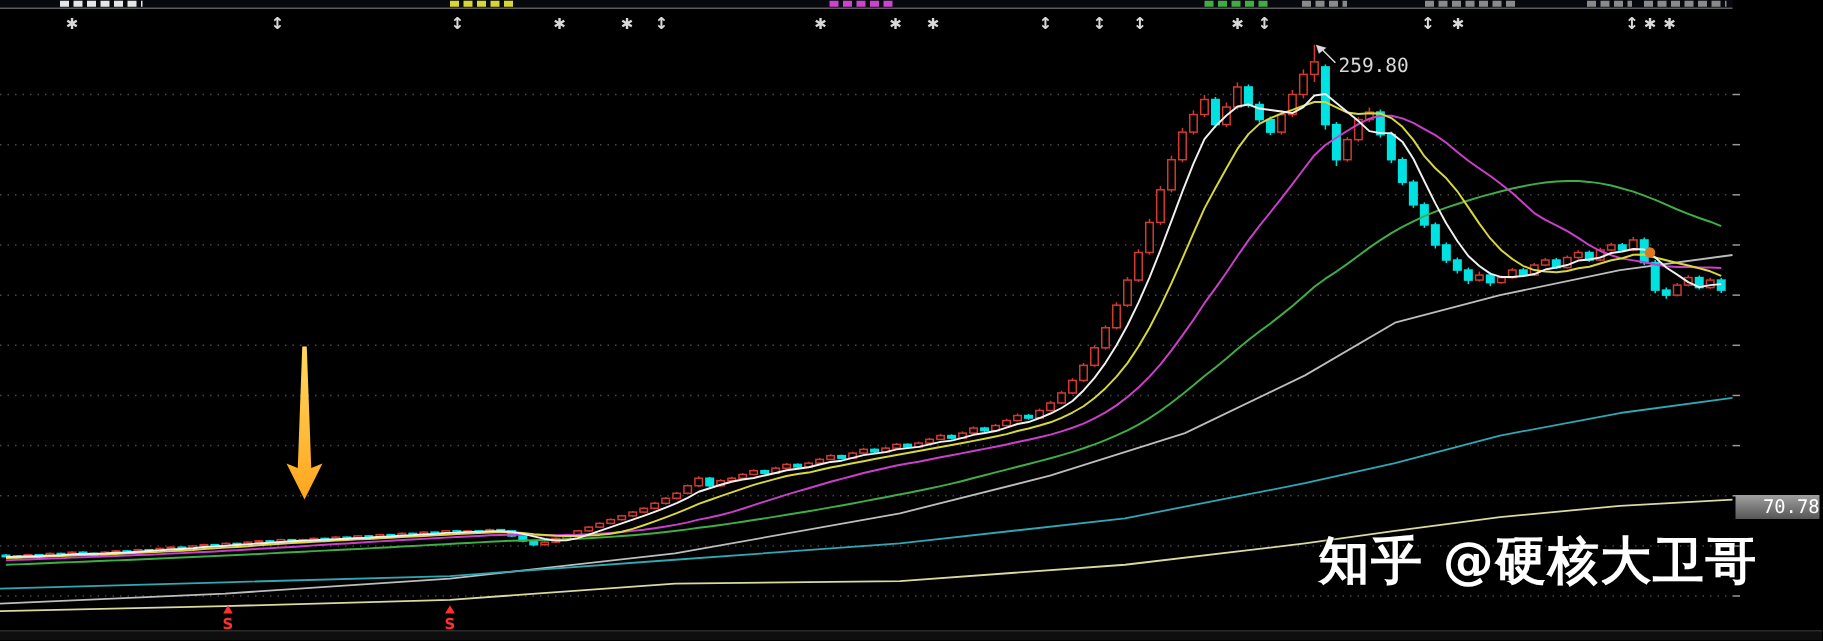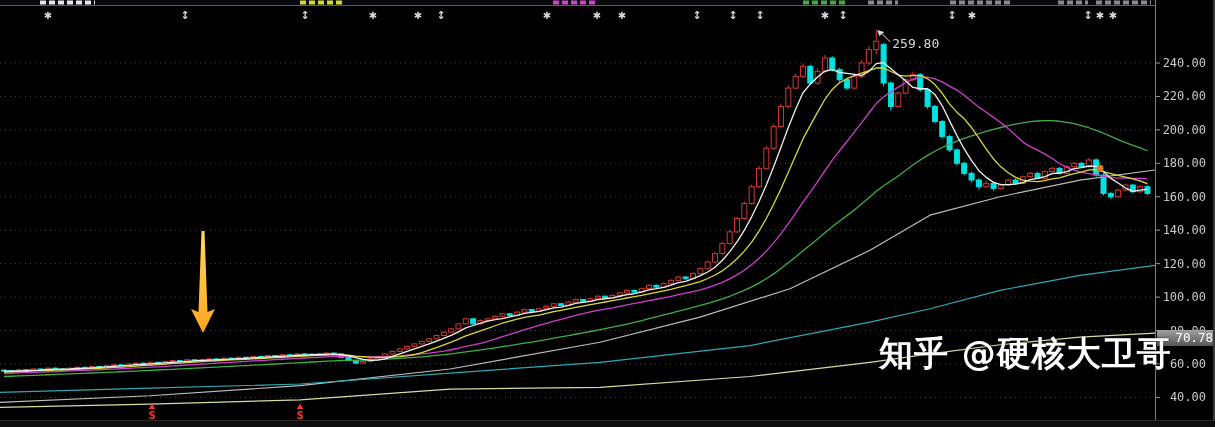--- a/index.html
+++ b/index.html
@@ -17,21 +17,21 @@
     position:absolute;right:7px;color:#c9c9c9;
     font-family:"DejaVu Sans Mono",monospace;font-size:12px;line-height:14px;
   }
   .badge{
     position:absolute;left:1157px;width:56px;height:16px;
     background:linear-gradient(#a0a0a0,#565656);
     color:#ffffff;font-family:"DejaVu Sans Mono",monospace;font-size:12.5px;
     line-height:16px;text-align:right;z-index:4;
   }
   .watermark{
-    position:absolute;left:879px;top:331px;z-index:6;
+    position:absolute;left:879px;top:351px;z-index:6;
     color:#ffffff;font-size:34px;font-weight:bold;letter-spacing:1px;
     text-shadow:0 0 2px rgba(0,0,0,.8);white-space:nowrap;
   }
   .bottom-band{
     position:absolute;left:0;bottom:0;width:1215px;height:6px;
     background:#0e0e0e;border-top:1px solid #2a2a2a;box-sizing:content-box;z-index:3;
   }
 </style>
 </head>
 <body>
@@ -417,29 +417,16 @@
       <linearGradient id="goldgrad" x1="0" y1="0" x2="0" y2="1">
         <stop offset="0" stop-color="#ffd95e"></stop>
         <stop offset="1" stop-color="#ffa51e"></stop>
       </linearGradient>
       <polygon points="201.5,231 204.5,231 207.5,312 215,309 203,333 191,309 198.5,312" fill="url(#goldgrad)"></polygon>
       <polyline points="890.27,41.89439999999998 884.27,35.89439999999998 880.27,31.894399999999983" fill="none" stroke="#d8d8d8" stroke-width="1"></polyline>
       <polygon points="877.27,29.894399999999983 884.27,31.894399999999983 879.27,35.89439999999998" fill="#d8d8d8"></polygon>
       <text x="892.27" y="47.89439999999998" fill="#d8d8d8" font-size="13px" font-family="DejaVu Sans Mono, monospace">259.80</text>
       <circle cx="1100" cy="168.336" r="3.5" fill="#e07820"></circle>
     </svg>
-  <div class="axis" id="axis">
-      <div class="axis-label" style="top: 56px;">240.00</div>
-      <div class="axis-label" style="top: 89.44px;">220.00</div>
-      <div class="axis-label" style="top: 122.88px;">200.00</div>
-      <div class="axis-label" style="top: 156.32px;">180.00</div>
-      <div class="axis-label" style="top: 189.76px;">160.00</div>
-      <div class="axis-label" style="top: 223.2px;">140.00</div>
-      <div class="axis-label" style="top: 256.64px;">120.00</div>
-      <div class="axis-label" style="top: 290.08px;">100.00</div>
-      <div class="axis-label" style="top: 323.52px;">80.00</div>
-      <div class="axis-label" style="top: 356.96px;">60.00</div>
-      <div class="axis-label" style="top: 390.4px;">40.00</div>
-    </div>
   <div class="badge" id="badge" style="top: 329.936px;">70.78</div>
   <div class="watermark">知乎 @硬核大卫哥</div>
   <div class="bottom-band"></div>
 </div>
 
 </body></html>

